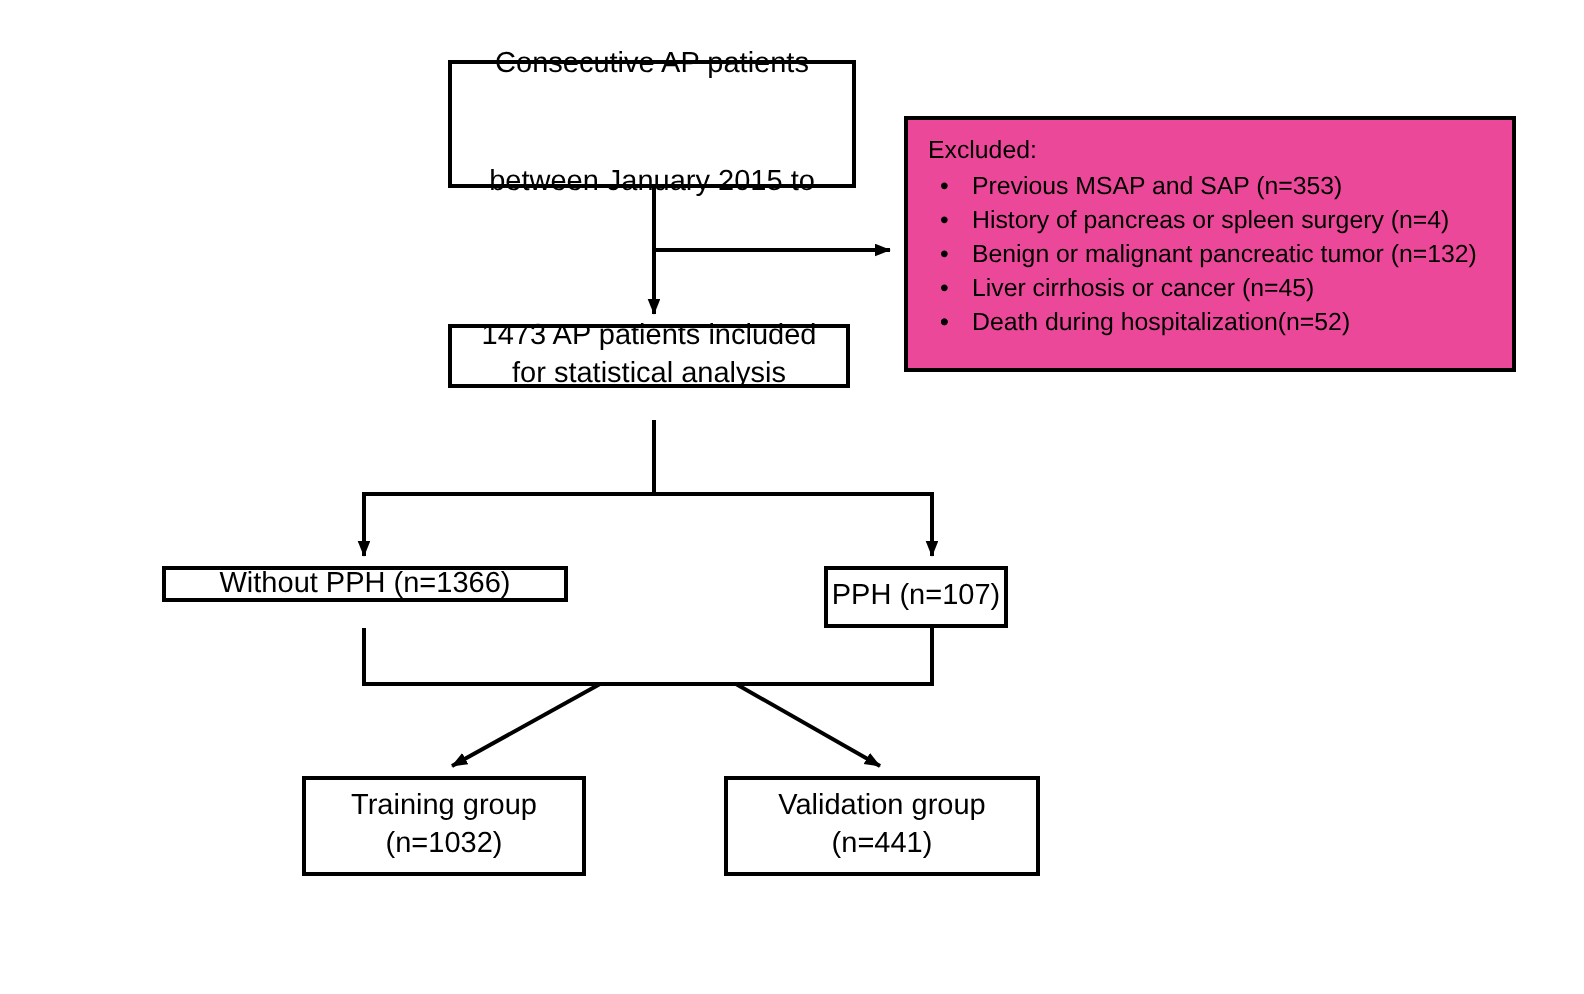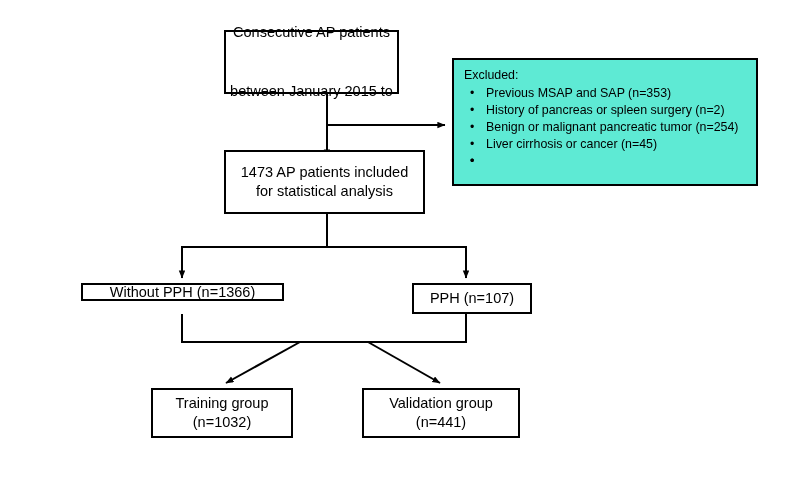--- a/index.html
+++ b/index.html
@@ -35,37 +35,37 @@
     text-align: center;
     color: #000000;
     font-size: 14.5px;
     line-height: 19px;
   }
   .node .line {
     white-space: nowrap;
   }
 
   
-  #node-cohort   { left: 224px; top: 30px;  width: 175px; height: 64px; gap: 40px; }
-  #node-included { left: 224px; top: 150px; width: 201px; height: 64px; }
+  #node-cohort   { left: 224px; top: 30px;  width: 204px; height: 64px; gap: 40px; }
+  #node-included { left: 224px; top: 162px; width: 201px; height: 32px; }
   #node-without  { left: 81px;  top: 283px; width: 203px; height: 18px; }
-  #node-pph      { left: 412px; top: 283px; width: 120px; height: 31px; }
+  #node-pph      { left: 412px; top: 283px; width: 92px; height: 31px; }
   #node-training { left: 151px; top: 388px; width: 142px; height: 50px; }
   #node-validation { left: 362px; top: 388px; width: 158px; height: 50px; }
 
   
   #node-excluded {
     position: absolute;
     left: 452px;
     top: 58px;
     width: 306px;
     height: 128px;
     box-sizing: border-box;
     border: 2px solid #000000;
-    background: #5eead4;
+    background: #ec4899;
     color: #000000;
     font-size: 12.4px;
     line-height: 17.1px;
     padding: 7px 0 0 10px;
   }
   #node-excluded .head {
     white-space: nowrap;
     margin-bottom: 1px;
   }
   #node-excluded ul {
@@ -131,35 +131,36 @@
 
   <div id="node-excluded">
     <div class="head">Excluded:</div>
     <ul>
       <li>
         <span class="bullet">•</span>
         <span>Previous MSAP and SAP (n=353)</span>
       </li>
       <li>
         <span class="bullet">•</span>
-        <span>History of pancreas or spleen surgery (n=2)</span>
+        <span>History of pancreas or spleen surgery (n=4)</span>
       </li>
       <li>
         <span class="bullet">•</span>
-        <span>Benign or malignant pancreatic tumor (n=254)</span>
+        <span>Benign or malignant pancreatic tumor (n=132)</span>
       </li>
       <li>
         <span class="bullet">•</span>
         <span>Liver cirrhosis or cancer (n=45)</span>
       </li>
       <li>
         <span class="bullet">•</span>
       </li>
       <li>
         <span class="bullet">•</span>
+        <span>Death during hospitalization(n=52)</span>
       </li>
     </ul>
   </div>
 
   <div class="node" id="node-included">
     <span class="line">1473 AP patients included</span>
     <span class="line">for statistical analysis</span>
   </div>
 
   <div class="node" id="node-without">

